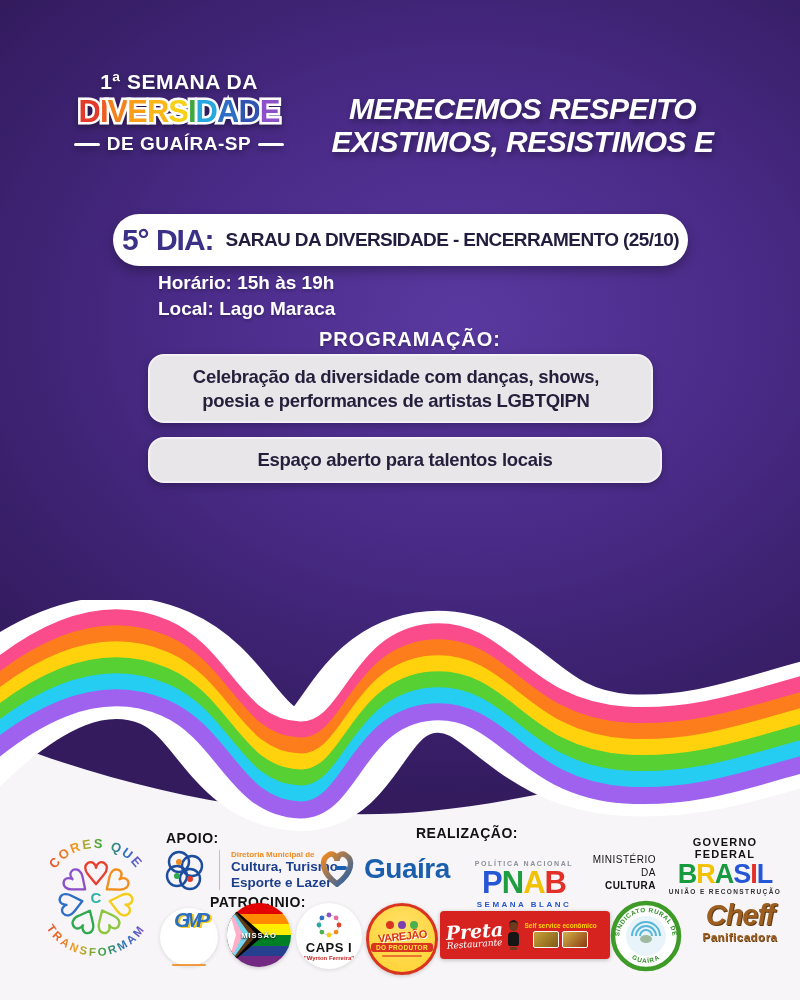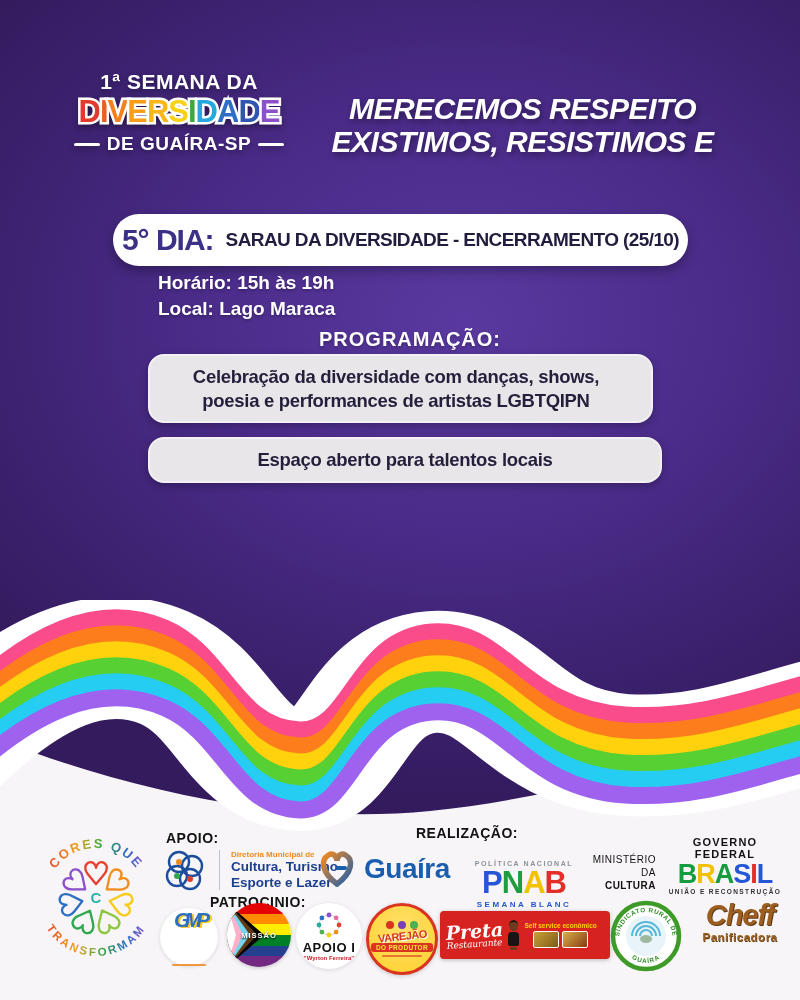--- a/index.html
+++ b/index.html
@@ -245,21 +245,21 @@
           <circle cx="32.0" cy="13.0" r="2.4" fill="#e8402e"></circle>
           <circle cx="29.1" cy="20.1" r="2.4" fill="#f08f1e"></circle>
           <circle cx="22.0" cy="23.0" r="2.4" fill="#f5cc1a"></circle>
           <circle cx="14.9" cy="20.1" r="2.4" fill="#4caf50"></circle>
           <circle cx="12.0" cy="13.0" r="2.4" fill="#29a8a0"></circle>
           <circle cx="14.9" cy="5.9" r="2.4" fill="#2e6ec5"></circle>
           <circle cx="22.0" cy="3.0" r="2.4" fill="#8c50c8"></circle>
           <circle cx="29.1" cy="5.9" r="2.4" fill="#e86ca0"></circle>
         </g>
     </svg>
-    <div class="caps-name">APOIO I</div>
+    <div class="caps-name">CAPS I</div>
     <div class="caps-sub">"Wyrton Ferreira"</div>
   </div>
 
   <div class="varejao">
     <div class="varejao-fruits">
       <span class="fruit" style="background:#d8341f;"></span>
       <span class="fruit" style="background:#7b3fb0;"></span>
       <span class="fruit" style="background:#4caf50;"></span>
     </div>
     <div class="varejao-name">VAREJÃO</div>

